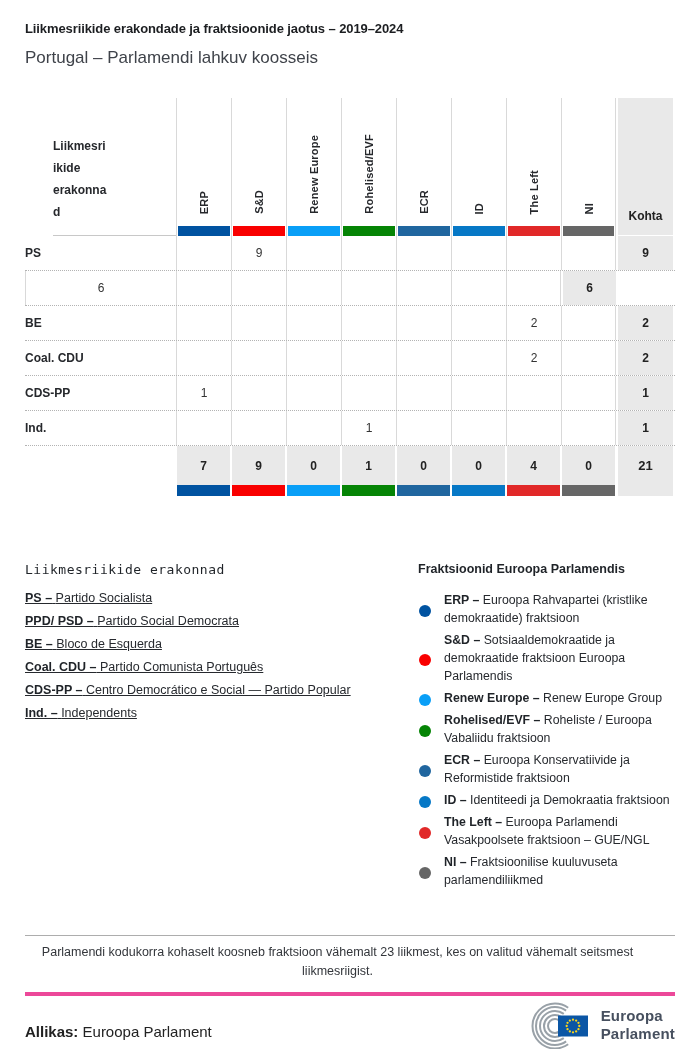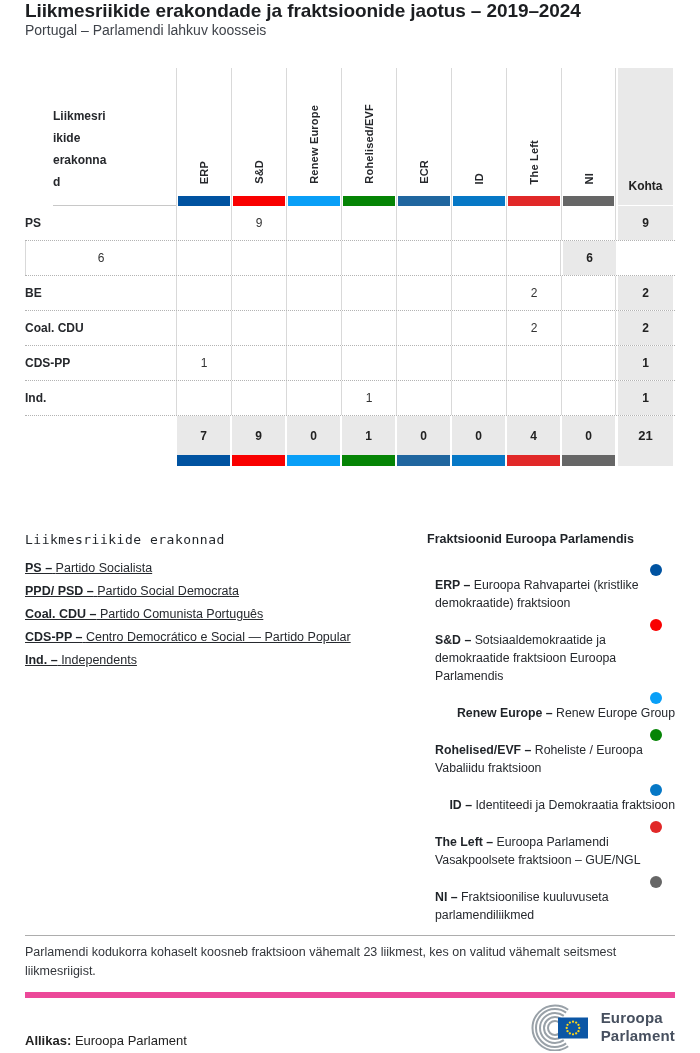--- a/index.html
+++ b/index.html
@@ -7,22 +7,22 @@
   body {
     background:#ffffff;
     font-family:"Liberation Sans", sans-serif;
     color:#222;
     position:relative;
     overflow:hidden;
   }
   .page { padding:0 25px; position:relative; height:100%; }
 
   
-  .title { font-size:19px; font-weight:bold; color:#1c1e21; letter-spacing:-0.1px; }
-  .subtitle { margin-top:0; font-size:14px; font-weight:normal; color:#3f434a; }
+  .title { padding-top:21px; font-size:13px; font-weight:bold; color:#1c1e21; letter-spacing:-0.1px; }
+  .subtitle { margin-top:12px; font-size:17px; font-weight:normal; color:#3f434a; }
 
   
   .table { margin-top:30px; }
   .t-row { display:grid; grid-template-columns:151px repeat(8,55px) 57px; }
   .t-head { height:138px; }
   .cell { min-width:0; }
 
   .head-label {
     display:flex; flex-direction:column; justify-content:flex-end;
     padding-bottom:12px; border-bottom:1px solid #c8c8c8;
@@ -60,39 +60,39 @@
   }
   .totals-kohta { font-size:13px; }
 
   .bars-row { height:11px; }
   .bar-cell { margin:0 1px; }
   .bars-kohta { border-left:2px solid #ffffff; }
 
   
   .legends { margin-top:66px; display:flex; align-items:flex-start; }
   .legend-left { width:393px; flex:none; }
-  .legend-right { flex:1;margin-left:9px; }
+  .legend-right { flex:1; }
   .legend-heading {
     font-family:"DejaVu Sans Mono", monospace;
     font-size:13px; font-weight:normal; color:#1f2328;
     letter-spacing:0.5px; margin-bottom:14px;
   }
   .p-item { font-size:12.5px; color:#26292e; margin-bottom:9px;text-decoration:underline; }
   .term { font-weight:bold; color:#1f2328; }
   .legend-heading2 { font-size:12.5px; font-weight:bold; color:#1f2328; margin-bottom:15px; }
-  .f-item { display:flex; align-items:flex-end; margin-bottom:4px;flex-direction:column; }
+  .f-item { display:flex; align-items:center; margin-bottom:4px; }
   .dot { width:12px; height:12px; border-radius:50%; flex:none; margin:3px 13px 0 1px; }
   .f-text { font-size:12.3px; line-height:18px; color:#26292e; max-width:240px; }
 
   
   .bottom { position:absolute; left:25px; right:25px; top:935px; }
-  .footnote-block { border-top:1px solid #adadad; border-bottom:6px solid #ec4899; padding:7px 0 10px; }
+  .footnote-block { border-top:1px solid #adadad; border-bottom:4px solid #ec4899; padding:7px 0 10px;text-align:center; }
   .footnote-block p { font-size:12.5px; line-height:1.55; color:#33363b; max-width:625px; }
   .footer { margin-top:6px; display:flex; justify-content:space-between; align-items:flex-end; }
-  .source { font-size:13px; color:#222; margin-bottom:3px; }
+  .source { font-size:15px; color:#222; margin-bottom:9px; }
   .source .src-label { font-weight:bold; }
   .logo { display:flex; align-items:center; gap:9px; }
   .logo-text { font-size:15px; font-weight:bold; color:#47505f; line-height:1.22; letter-spacing:0.2px; }
 </style>
 </head>
 <body>
 
 <div class="page">
 
   <h1 class="title">Liikmesriikide erakondade ja fraktsioonide jaotus – 2019–2024</h1>
@@ -243,20 +243,21 @@
         <div class="cell bars-kohta kohta-cell" id="bars-kohta"></div>
     </div>
   </div>
 
   <div class="legends">
     <div class="legend-left">
       <div class="legend-heading">Liikmesriikide erakonnad</div>
       <div id="party-items">
           <div class="p-item"><span class="term">PS –</span> <span class="desc">Partido Socialista</span></div>
           <div class="p-item"><span class="term">PPD/ PSD –</span> <span class="desc">Partido Social Democrata</span></div>
+          <div class="p-item"><span class="term">BE –</span> <span class="desc">Bloco de Esquerda</span></div>
           <div class="p-item"><span class="term">Coal. CDU –</span> <span class="desc">Partido Comunista Português</span></div>
           <div class="p-item"><span class="term">CDS-PP –</span> <span class="desc">Centro Democrático e Social — Partido Popular</span></div>
           <div class="p-item"><span class="term">Ind. –</span> <span class="desc">Independents</span></div>
         </div>
     </div>
     <div class="legend-right">
       <div class="legend-heading2">Fraktsioonid Euroopa Parlamendis</div>
       <div id="faction-items">
           <div class="f-item">
             <div class="dot" style="background-color: rgb(0, 83, 161);"></div>
@@ -266,20 +267,24 @@
             <div class="dot" style="background-color: rgb(249, 0, 0);"></div>
             <div class="f-text"><span class="term">S&amp;D –</span> <span class="desc">Sotsiaaldemokraatide ja demokraatide fraktsioon Euroopa Parlamendis</span></div>
           </div>
           <div class="f-item">
             <div class="dot" style="background-color: rgb(9, 159, 247);"></div>
             <div class="f-text"><span class="term">Renew Europe –</span> <span class="desc">Renew Europe Group</span></div>
           </div>
           <div class="f-item">
             <div class="dot" style="background-color: rgb(5, 132, 5);"></div>
             <div class="f-text"><span class="term">Rohelised/EVF –</span> <span class="desc">Roheliste / Euroopa Vabaliidu fraktsioon</span></div>
+          </div>
+          <div class="f-item">
+            <div class="dot" style="background-color: rgb(32, 102, 159);"></div>
+            <div class="f-text"><span class="term">ECR –</span> <span class="desc">Euroopa Konservatiivide ja Reformistide fraktsioon</span></div>
           </div>
           <div class="f-item">
             <div class="dot" style="background-color: rgb(6, 120, 198);"></div>
             <div class="f-text"><span class="term">ID –</span> <span class="desc">Identiteedi ja Demokraatia fraktsioon</span></div>
           </div>
           <div class="f-item">
             <div class="dot" style="background-color: rgb(225, 40, 40);"></div>
             <div class="f-text"><span class="term">The Left –</span> <span class="desc">Euroopa Parlamendi Vasakpoolsete fraktsioon – GUE/NGL</span></div>
           </div>
           <div class="f-item">

